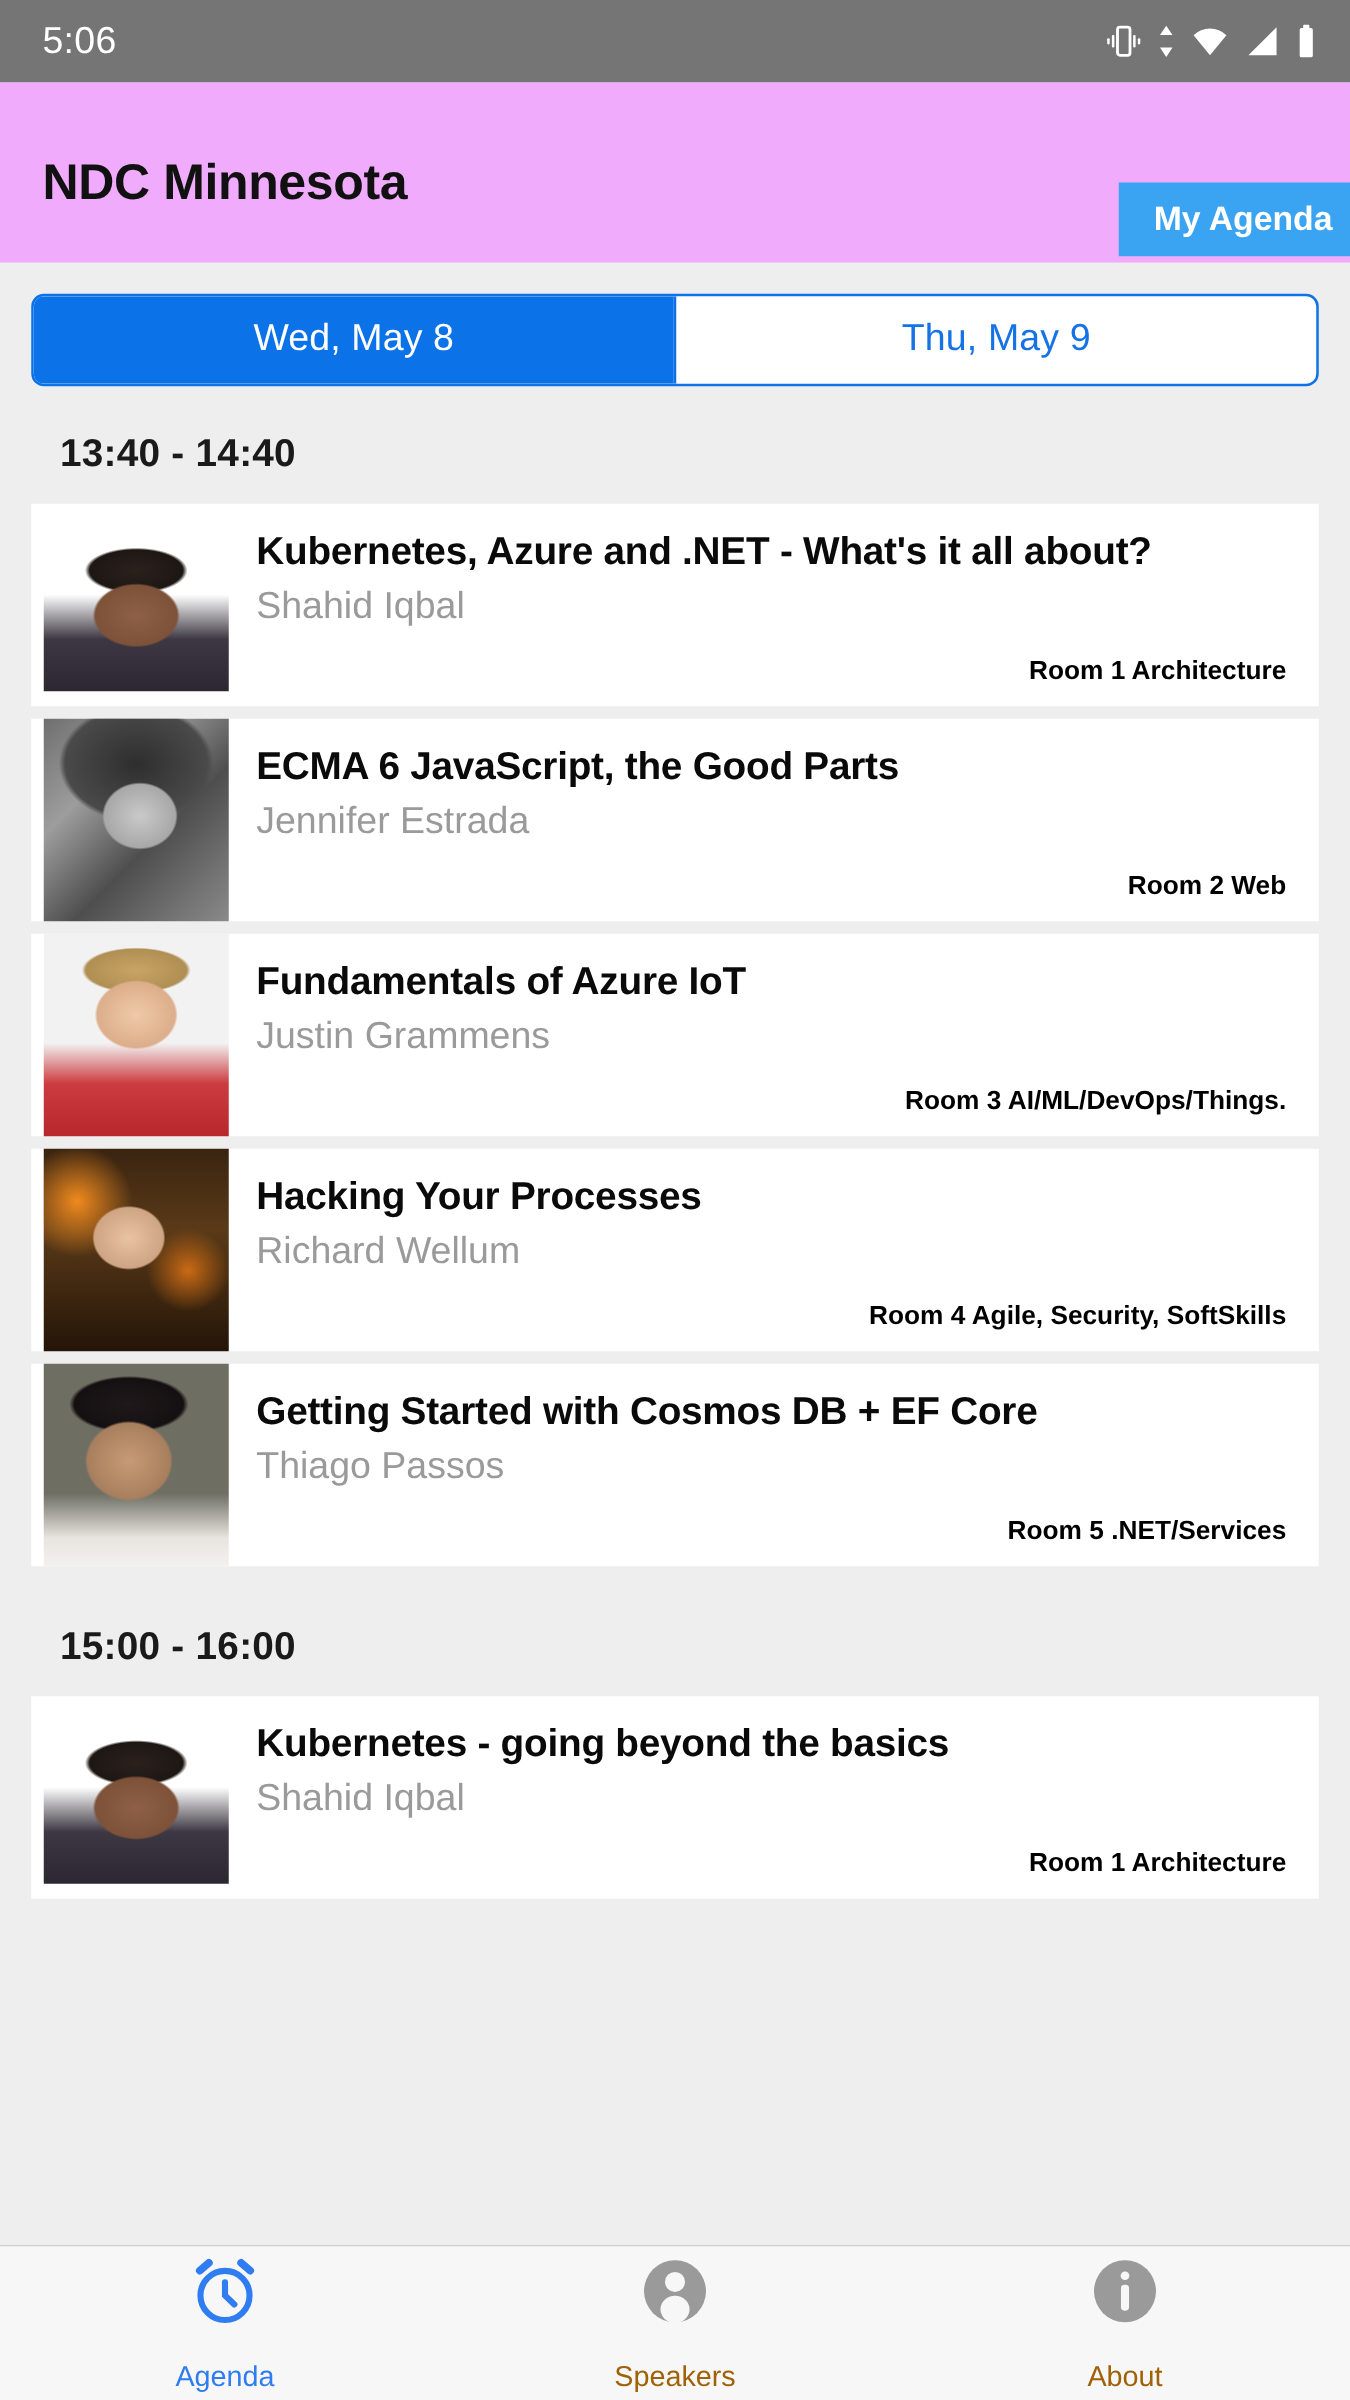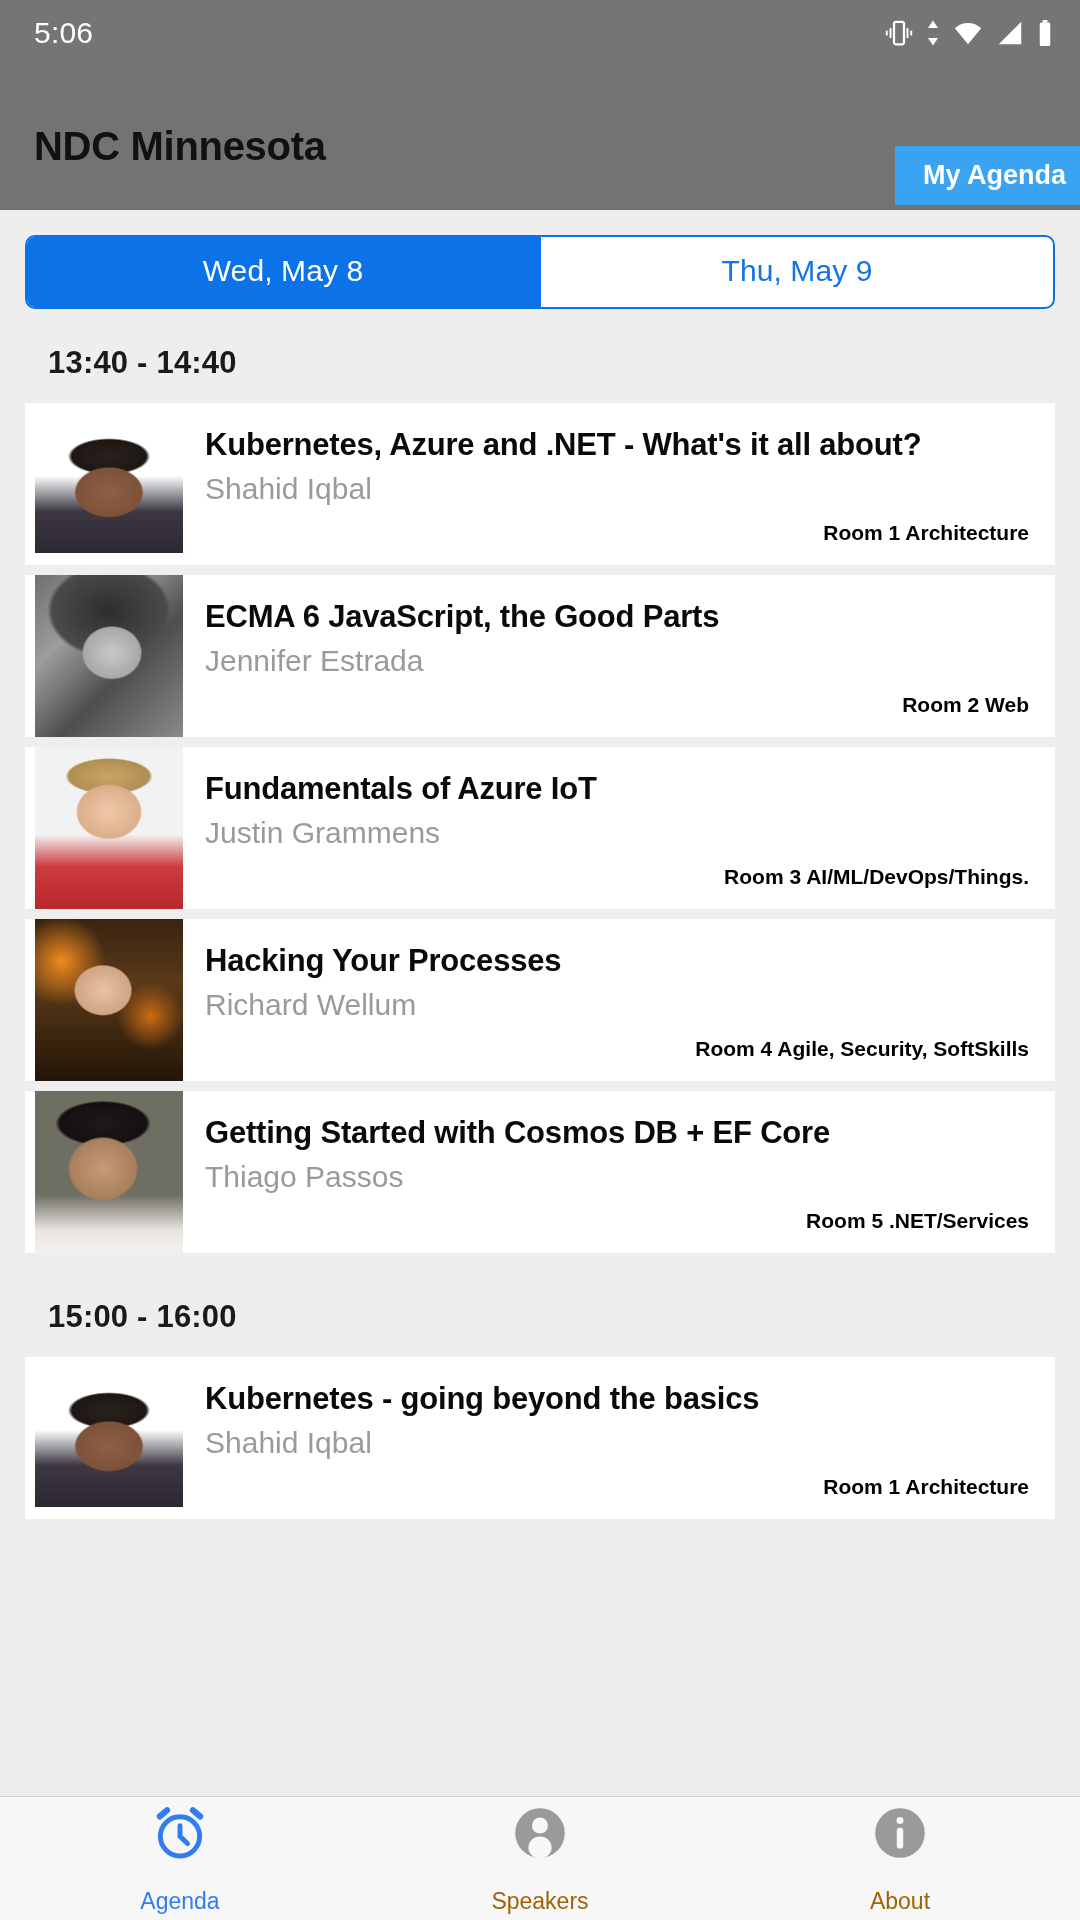--- a/index.html
+++ b/index.html
@@ -15,21 +15,21 @@
   .status-bar{
     height:66px; background:#757575; display:flex; align-items:center;
     padding:0 26px 0 34px; color:#ffffff;
   }
   .status-time{ font-size:30px; font-weight:400; letter-spacing:.2px; }
   .status-icons{ margin-left:auto; display:flex; align-items:center; gap:11px; }
   .status-icons svg{ display:block; }
 
   
   .app-header{
-    height:160px; background:#737373; position:relative;
+    height:160px; background:#f0abfc; position:relative;
     display:flex; align-items:center;
   }
   .app-title{
     font-size:40px; font-weight:bold; color:#111111;
     padding-left:34px; letter-spacing:-.3px;
   }
   .my-agenda-btn{
     position:absolute; right:0; top:80px;
     background:#3ba4f2; color:#ffffff;
     font-size:27px; font-weight:bold;
@@ -68,21 +68,20 @@
   .time-header{
     font-size:31px; font-weight:bold; color:#1a1a1a;
     padding:36px 0 22px 48px; letter-spacing:.2px;border-radius:17px;
   }
 
   
   .card{
     background:#ffffff; margin:0 25px 10px 25px;
     display:flex; min-height:162px; position:relative;
     cursor:pointer;
-    align-items:center;
   }
   .card-photo{
     width:148px; flex:0 0 148px; align-self:stretch;
     background-size:cover; background-position:center top;
     background-repeat:no-repeat; margin-left:10px;
   }
   .card-photo.inset{ margin:12px 0 12px 10px; align-self:auto; height:138px; }
   .card-body{
     flex:1; padding:20px 26px 16px 22px; display:flex; flex-direction:column;
   }

